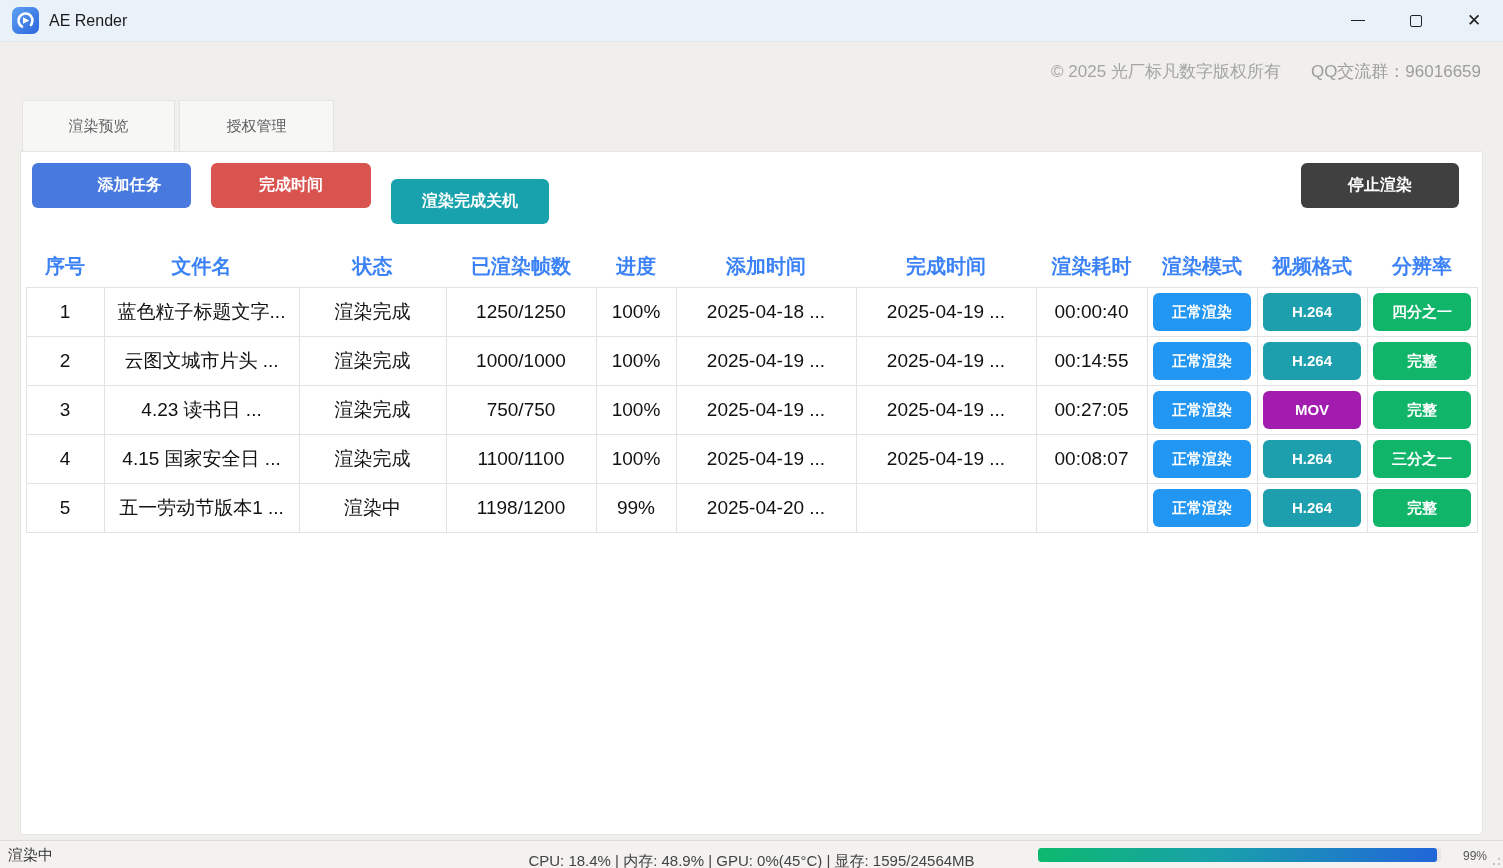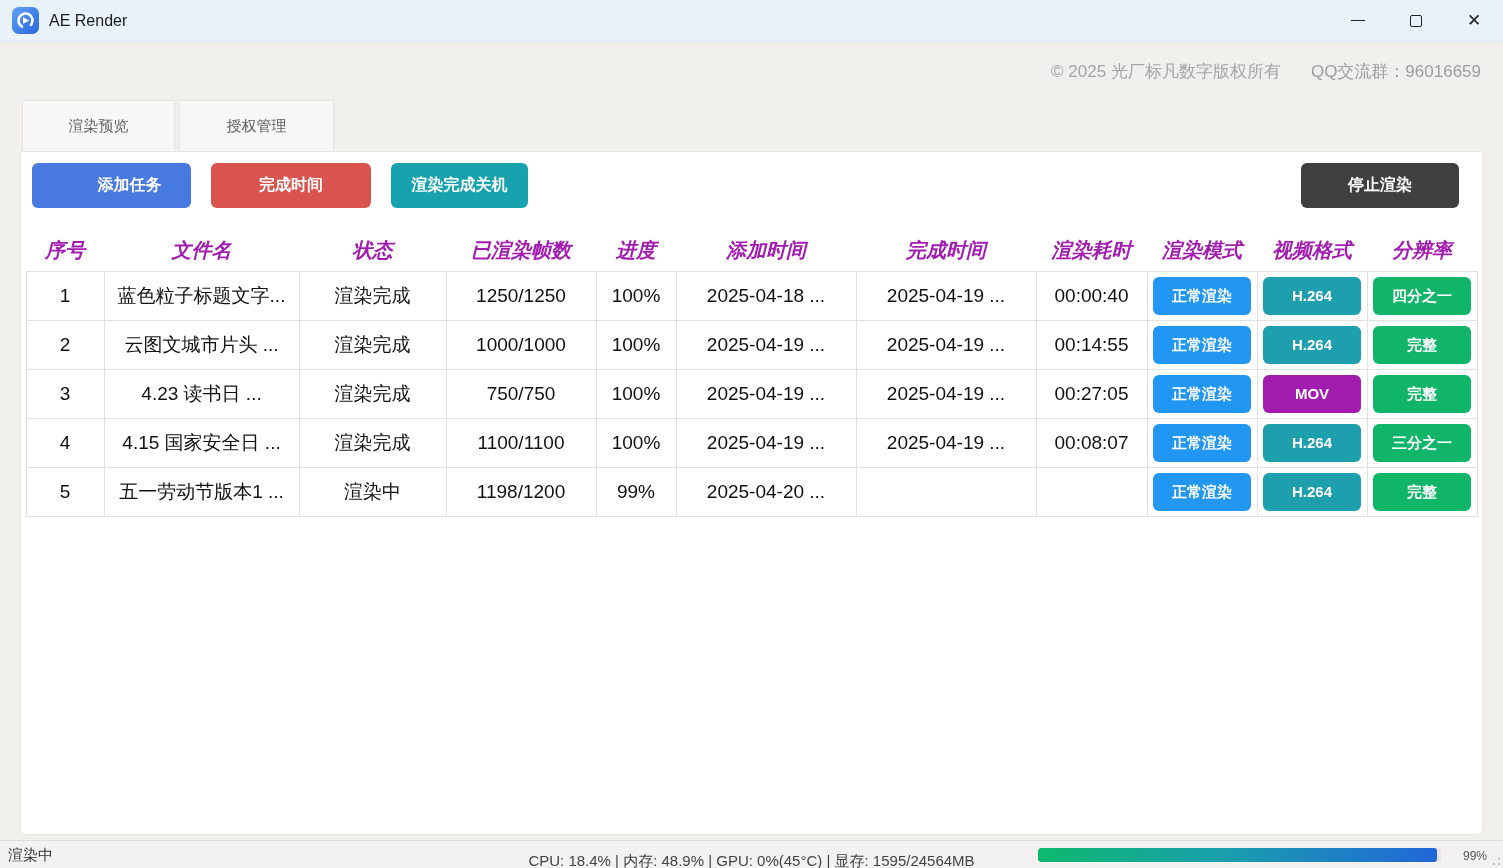--- a/index.html
+++ b/index.html
@@ -61,32 +61,32 @@
   }
 
   .toolbar { display:flex; padding:11px; gap:20px; }
   .btn {
     height:45px; border:none; border-radius:6px;
     color:#fff; font-size:16px; font-weight:bold;
     font-family:inherit; cursor:pointer;
   }
   .btn-add { width:159px; }
   .btn-clear { width:160px; }
-  .btn-shutdown { width:137px; }
+  .btn-shutdown { width:158px;margin-top:16px; }
   .btn-stop { width:158px; margin-left:auto; margin-right:12px; }
 
   
   table.task-table {
     border-collapse:collapse; table-layout:fixed;
     margin:12px auto 0 auto; width:1451px;
     font-size:19px; text-align:center;
   }
   .task-table th {
-    font-weight:bold; font-size:20px; color:#a21caf;
-    height:40px; border-bottom:1px solid #e2e2e2;font-style:italic;
+    font-weight:bold; font-size:20px; color:#3b82f6;
+    height:40px; border-bottom:1px solid #e2e2e2;
   }
   .task-table td {
     height:49px; border:1px solid #e2e2e2; color:#111;
     overflow:hidden; white-space:nowrap;
   }
   .badge {
     display:inline-block; width:98px; height:38px; line-height:38px;
     border-radius:6px; color:#fff; font-size:15px; font-weight:bold;
     cursor:pointer;
   }

